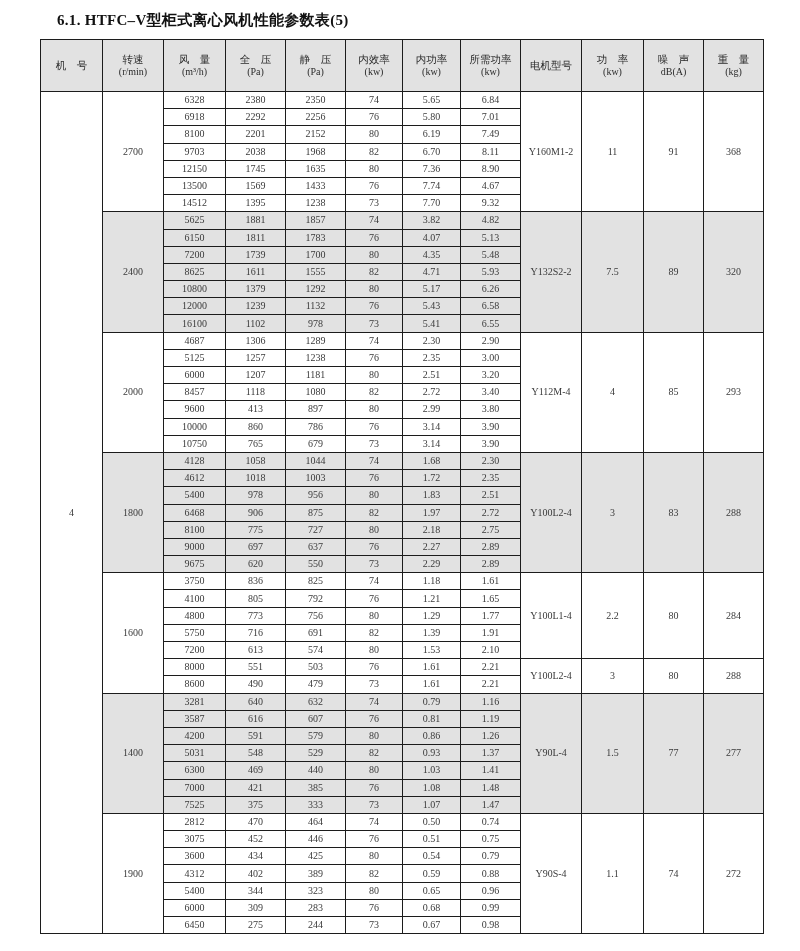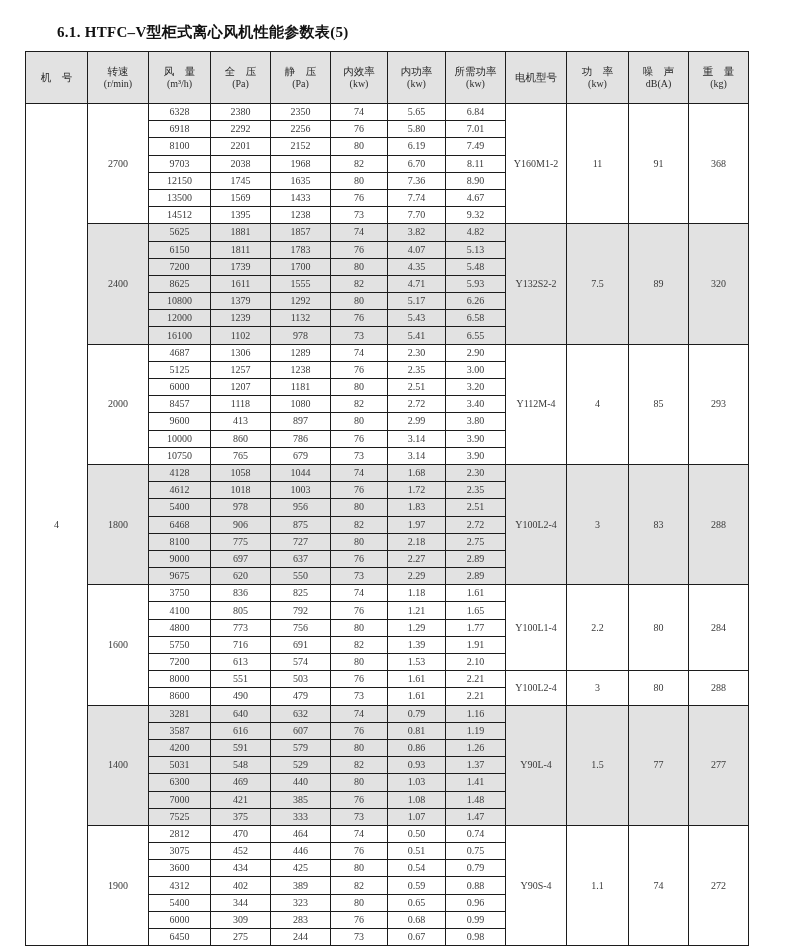--- a/index.html
+++ b/index.html
@@ -3,25 +3,25 @@
 <meta charset="utf-8">
 <style>
   html,body { margin:0; padding:0; }
   body {
     width:800px; height:951px; background:#ffffff;
     font-family:"Liberation Serif","DejaVu Serif",serif;
     color:#2f2f2f;
   }
   .page-title {
     font-size:15px; font-weight:bold;
-    margin:23px 0 9px 57px; letter-spacing:0.3px; color:#111;
+    margin:11px 0 9px 57px; letter-spacing:0.3px; color:#111;
   }
   table.param {
     border-collapse:collapse; table-layout:fixed;
-    margin-left:25px;
+    margin-left:40px;
   }
   table.param th, table.param td {
     border:1px solid #1c1c1c;
     text-align:center; vertical-align:middle;
     padding:0; overflow:hidden; white-space:nowrap;
   }
   thead th {
     height:51px; background:#e2e2e2;
     font-weight:normal; font-size:10.5px; color:#2a2a2a;
   }

